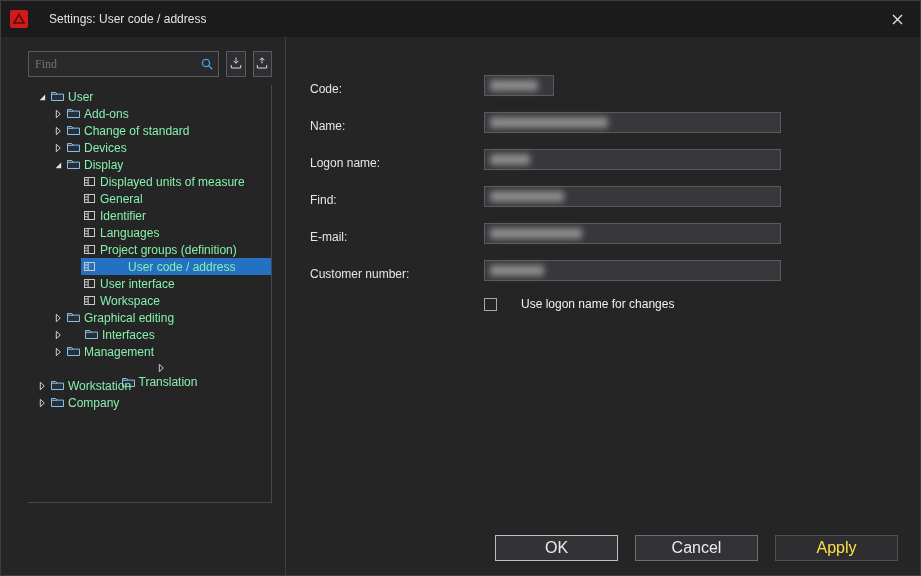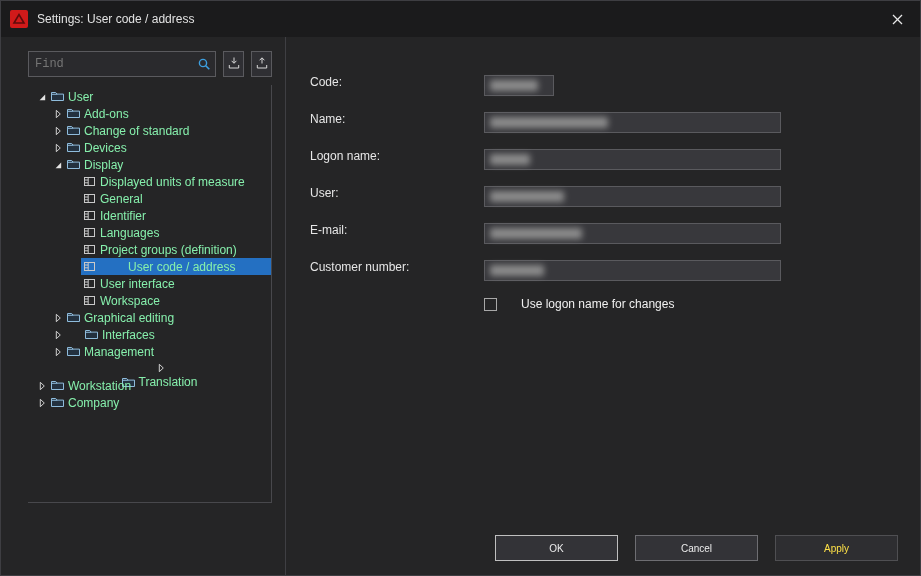--- a/index.html
+++ b/index.html
@@ -8,56 +8,56 @@
     width:921px; height:576px;
     background:#252526;
     border:1px solid #3e3e42;
     font-family:"Liberation Sans", sans-serif;
     font-size:12px;
     color:#ececec;
     position:relative;
     overflow:hidden;
   }
   
-  .titlebar { height:36px; background:#1b1b1c; display:flex; align-items:center; padding-left:9px; }
+  .titlebar { height:36px; background:#1b1b1c; display:flex; align-items:center; padding-left:9px;gap:12px; }
   .app-icon { width:18px; height:18px; display:inline-flex; }
   .title-text { margin-left:9px; color:#e2e2e2; font-size:12px; }
   .close-btn { margin-left:auto; width:45px; height:36px; display:flex; align-items:center; justify-content:center; cursor:pointer; }
   
   .body { display:flex; height:538px; }
   .left { width:285px; border-right:1px solid #3f3f43; padding:14px 0 0 27px; flex-shrink:0; }
   .search-row { width:244px; display:flex; gap:7px; height:26px; }
   .search-box { flex:1; border:1px solid #5a5a5e; background:#2a2a2d; display:flex; align-items:center; }
-  .search-box input { flex:1; min-width:0; background:transparent; border:none; outline:none; color:#ef4444; font-family:Liberation Mono, monospace; font-size:12px; padding:0 6px; }
+  .search-box input { flex:1; min-width:0; background:transparent; border:none; outline:none; color:#ef4444; font-family:Liberation Serif, serif; font-size:12px; padding:0 6px; }
   .search-icon { width:22px; display:flex; align-items:center; justify-content:center; cursor:pointer; }
   .tool-btn { width:26px; height:26px; border:1px solid #5a5a5e; background:#2f2f33; display:flex; align-items:center; justify-content:center; cursor:pointer; padding:0; }
   
   .tree { width:244px; height:418px; margin-top:8px; padding-top:3px;
           border-right:1px solid #48484c; border-bottom:1px solid #48484c; overflow:hidden; }
   .tree-row { height:17px; display:flex; align-items:center; white-space:nowrap; cursor:pointer; }
   .expander { width:15px; height:15px; display:inline-flex; align-items:center; justify-content:center; flex-shrink:0; }
   .row-content { display:flex; align-items:center; flex:1; height:17px; padding-right:4px; }
   .row-content.selected { background:var(--sel,#2470c2);gap:28px; }
   .tree-icon { width:17px; display:inline-flex; align-items:center; justify-content:center; flex-shrink:0; }
   .tree-label { margin-left:2px; color:#86efac; }
   
   .right { flex:1; position:relative; padding:38px 22px 14px 24px; }
-  .field-row { display:flex; align-items:flex-start; height:21px; margin-bottom:16px; }
+  .field-row { display:flex; align-items:flex-end; height:21px; margin-bottom:16px; }
   .field-label { width:174px; color:#e6e6e6; flex-shrink:0; }
   .field-input { height:21px; border:1px solid #5a5a5e; background:#38383c; display:flex; align-items:center; padding:0 5px; }
   .field-input.small { width:70px; }
   .field-input.wide { width:297px; }
   .blur-val { height:11px; background:#949494; border-radius:2px; filter:blur(3px); opacity:.9; }
   .checkbox-row { display:flex; align-items:center; margin-left:174px; margin-top:8px; }
   .checkbox { width:13px; height:13px; border:1px solid #a8a8a8; background:#252526; display:inline-block; cursor:pointer; flex-shrink:0; }
   .checkbox-label { margin-left:24px; color:#f0f0f0; cursor:pointer; }
   
   .footer { position:absolute; right:22px; bottom:14px; display:flex; gap:17px; }
   .btn { width:123px; height:26px; background:#333337; border:1px solid #6e6e72; color:#ececec;
-         font-family:inherit; font-size:10px; cursor:pointer; }
+         font-family:inherit; font-size:16px; cursor:pointer; }
   .btn.default { border-color:#bfbfbf; }
   .btn.disabled { color:#fde047; border-color:#4f4f52; background:#2e2e31; cursor:default; }
 </style>
 </head>
 <body>
 
 <div class="dialog">
 
   <div class="titlebar">
     <span class="app-icon">
@@ -409,21 +409,21 @@
               <span class="blur-val" style="width: 118px;"></span>
             </span>
           </div>
           <div class="field-row">
             <span class="field-label">Logon name:</span>
             <span class="field-input wide">
               <span class="blur-val" style="width: 40px;"></span>
             </span>
           </div>
           <div class="field-row">
-            <span class="field-label">User:</span>
+            <span class="field-label">Find:</span>
             <span class="field-input wide">
               <span class="blur-val" style="width: 74px;"></span>
             </span>
           </div>
           <div class="field-row">
             <span class="field-label">E-mail:</span>
             <span class="field-input wide">
               <span class="blur-val" style="width: 92px;"></span>
             </span>
           </div>

